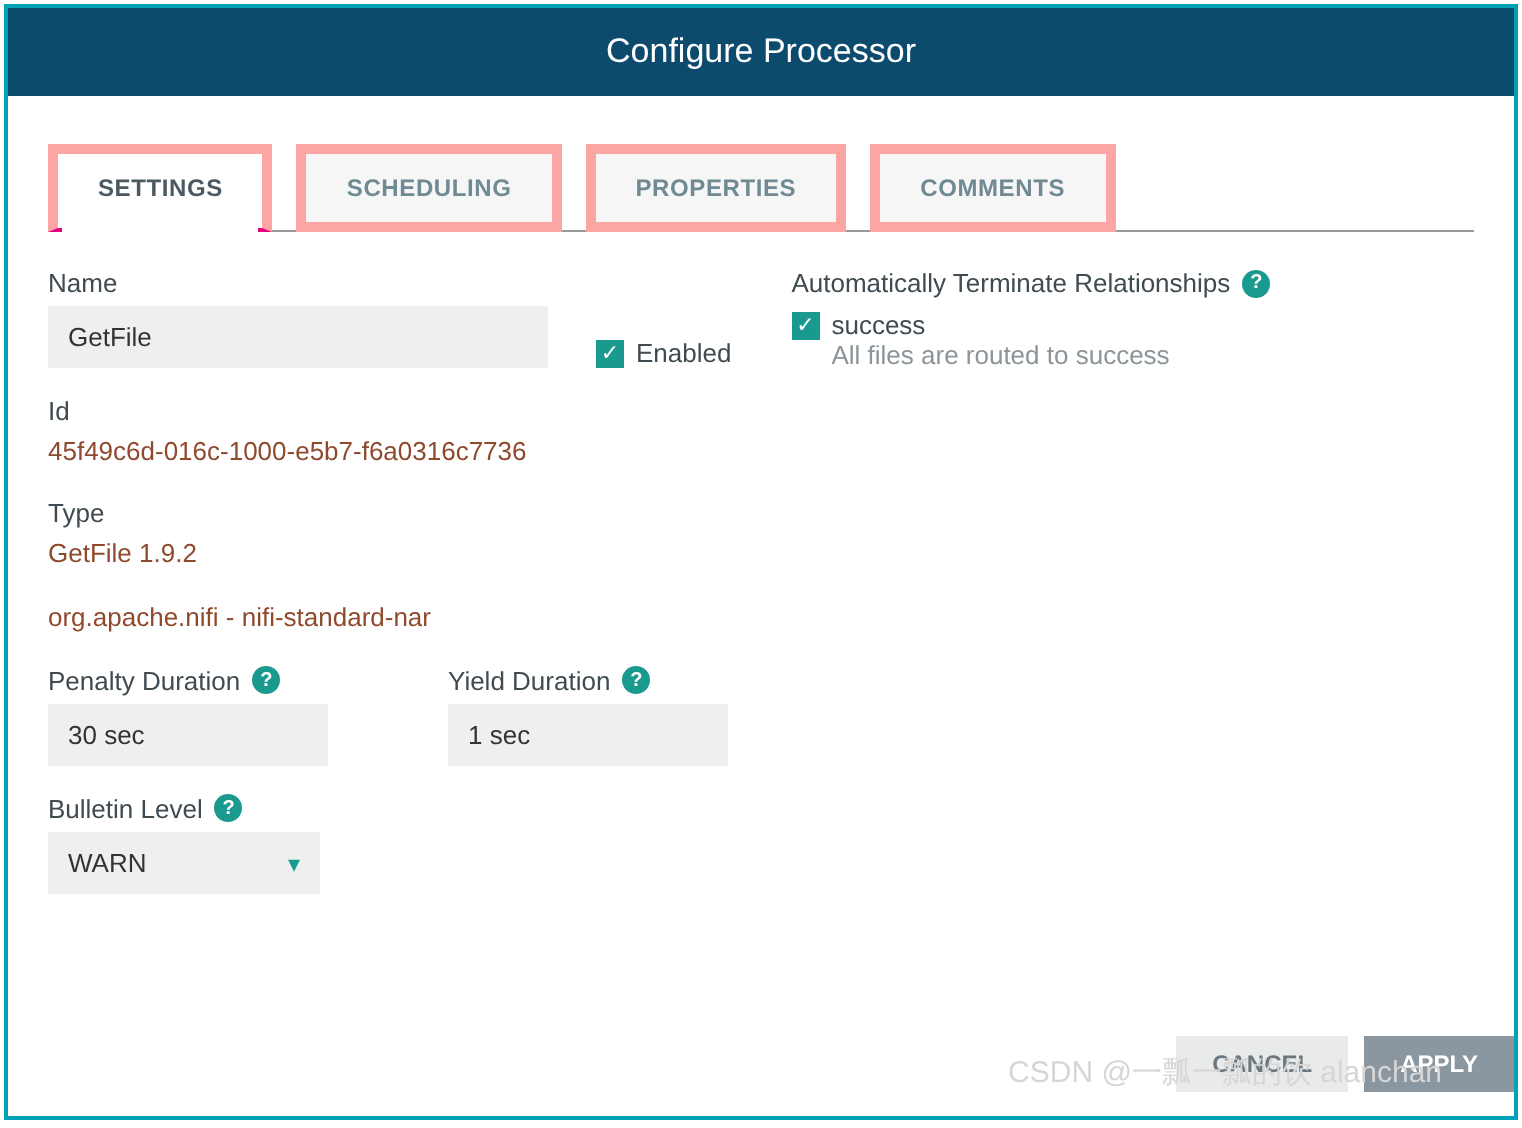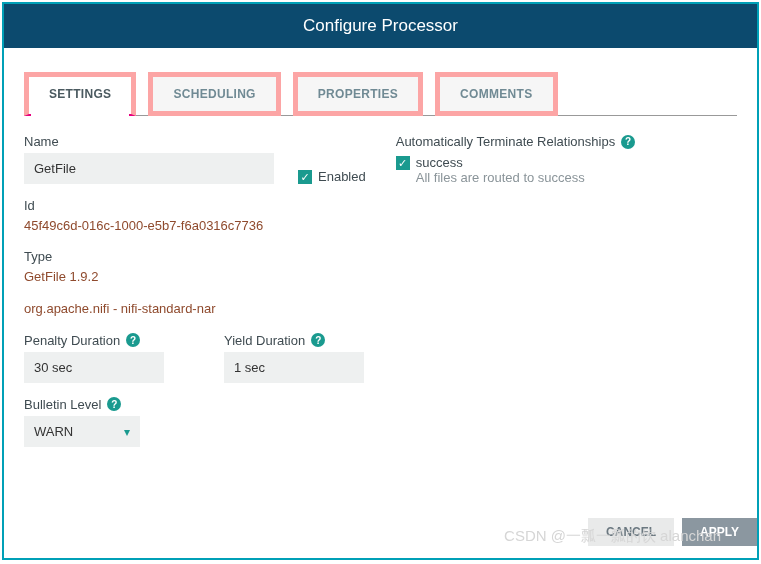--- a/index.html
+++ b/index.html
@@ -122,21 +122,21 @@
     display: inline-flex;
     align-items: center;
     justify-content: center;
   }
   .two-col-inner {
     display: flex;
     gap: 60px;
   }
   .dropdown {
     background: #eef0f0;
-    width: 116px;
+    width: 136px;
     padding: 8px 10px;
     font-size: 13px;
     color: #333;
     display: flex;
     justify-content: space-between;
     align-items: flex-end;
     cursor: pointer;
   }
   .chev { color: #1a9a8f; font-size: 12px; }
   .right-head {

